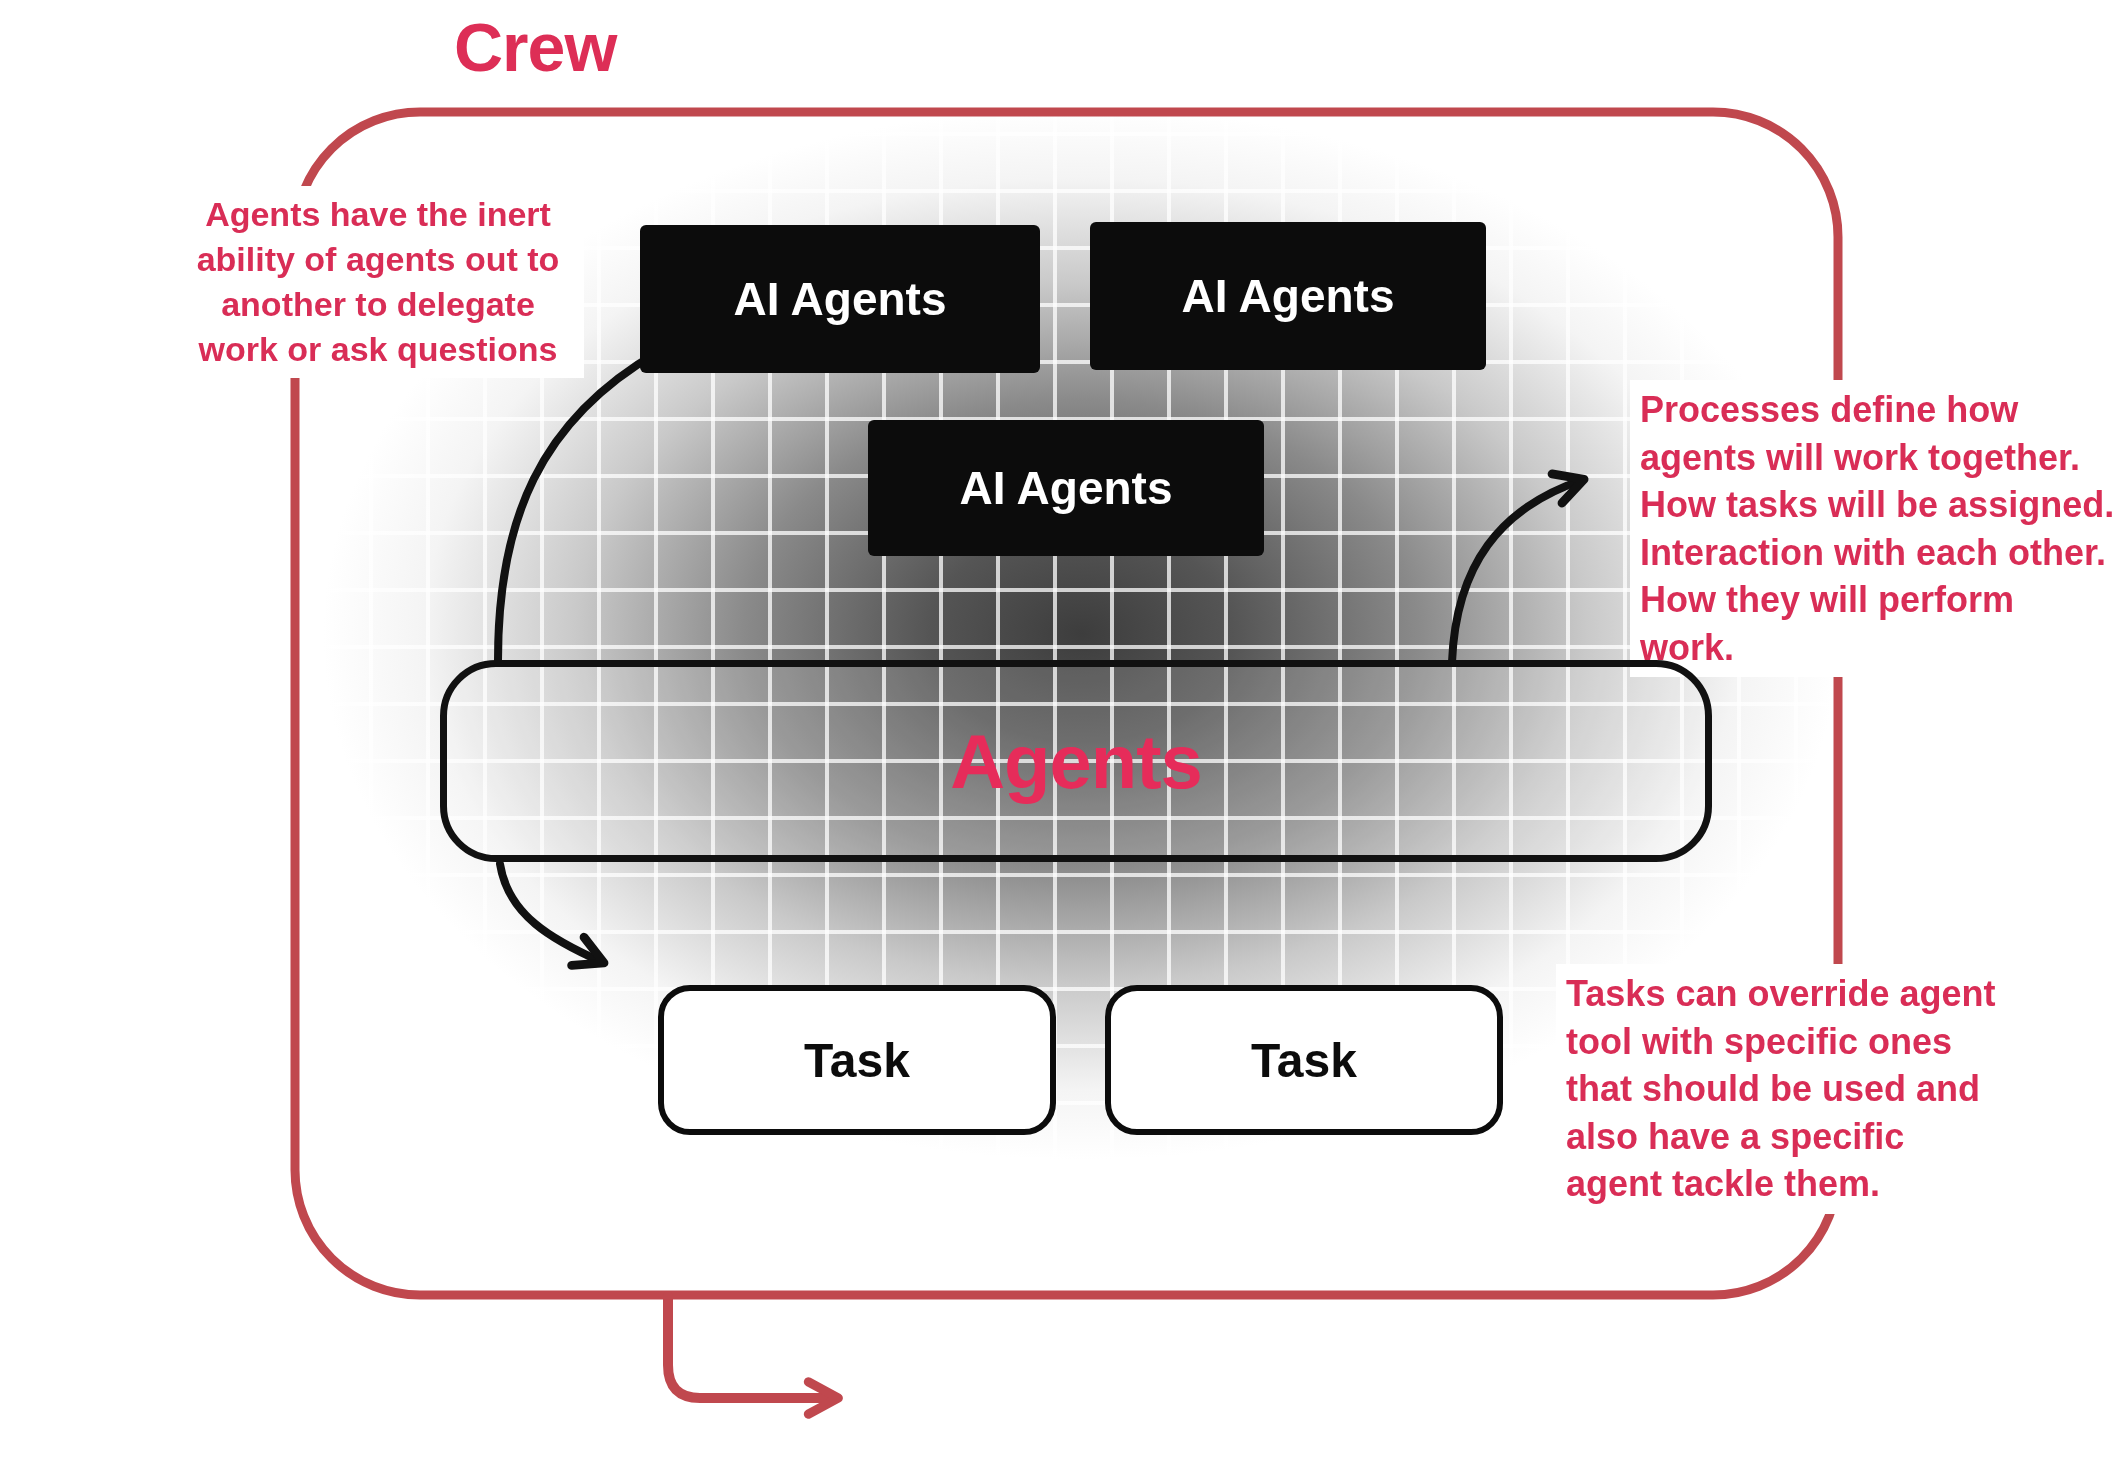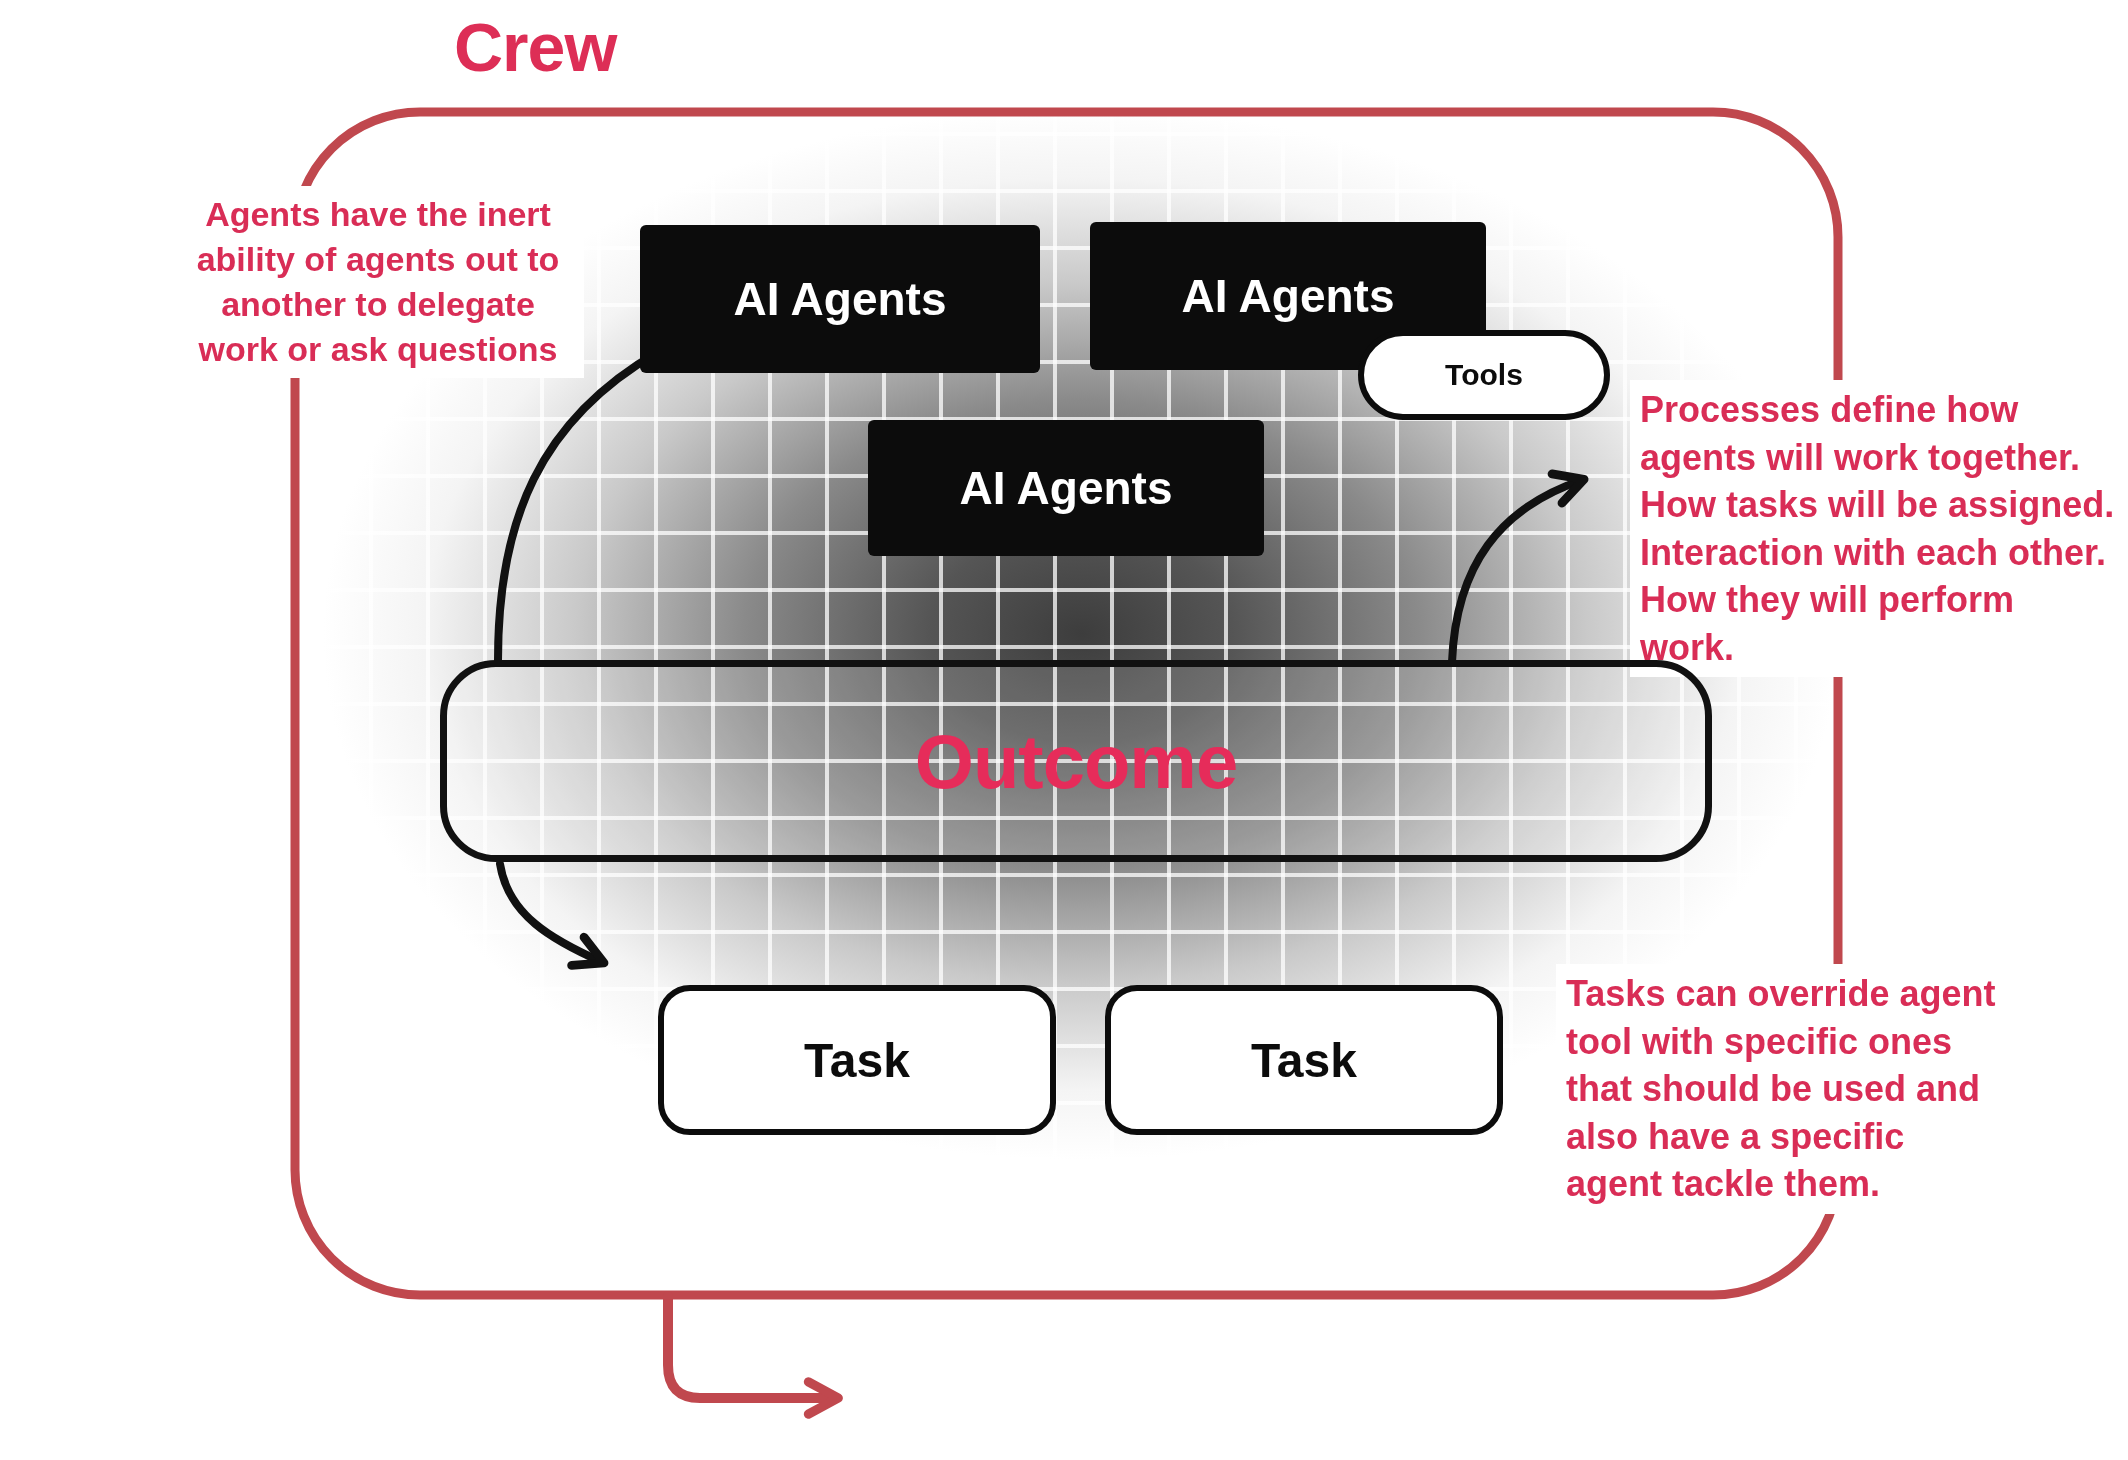--- a/index.html
+++ b/index.html
@@ -157,24 +157,23 @@
   <div class="annotation ann-right-bottom">Tasks can override agent
 tool with specific ones
 that should be used and
 also have a specific
 agent tackle them.</div>
 
   <div class="box box-black agents-1">AI Agents</div>
 
   <div class="box box-black agents-2">AI Agents</div>
 
-  <div class="box box-white tools-box">Tools</div>
 
   <div class="box box-black agents-3">AI Agents</div>
 
-  <div class="process-box">Outcome</div>
+  <div class="process-box">Agents</div>
 
   <div class="box box-white task-1">Task</div>
 
   <div class="box box-white task-2">Task</div>
 
 
 </div>
 
 </body></html>

